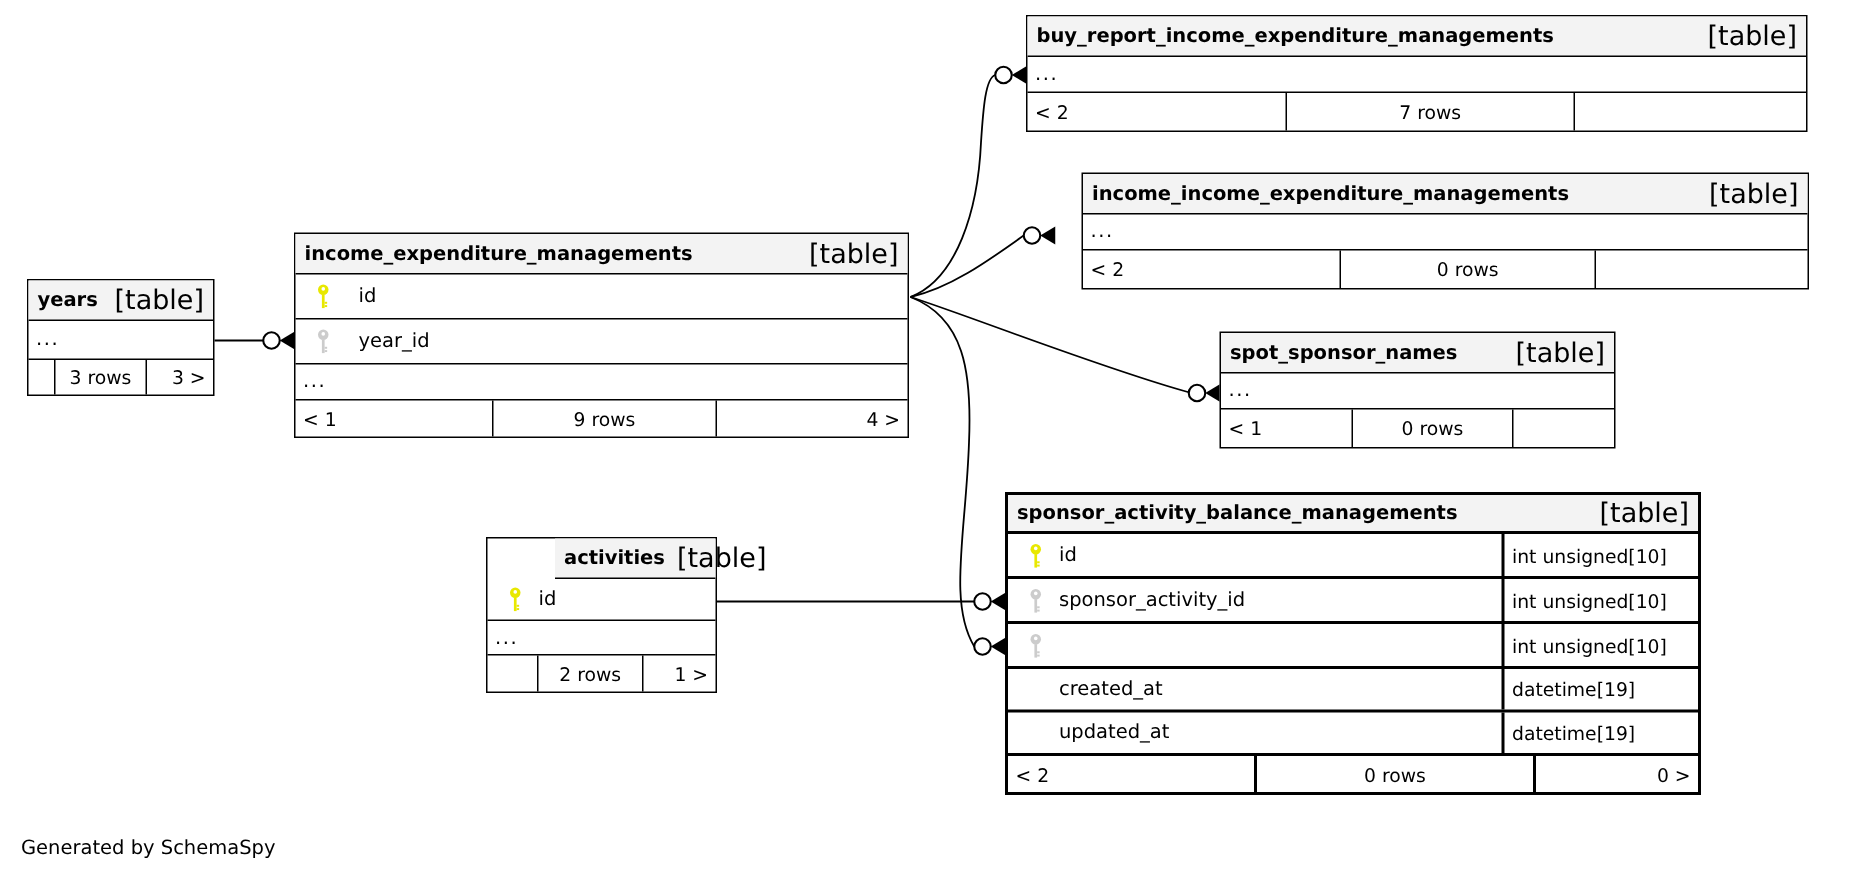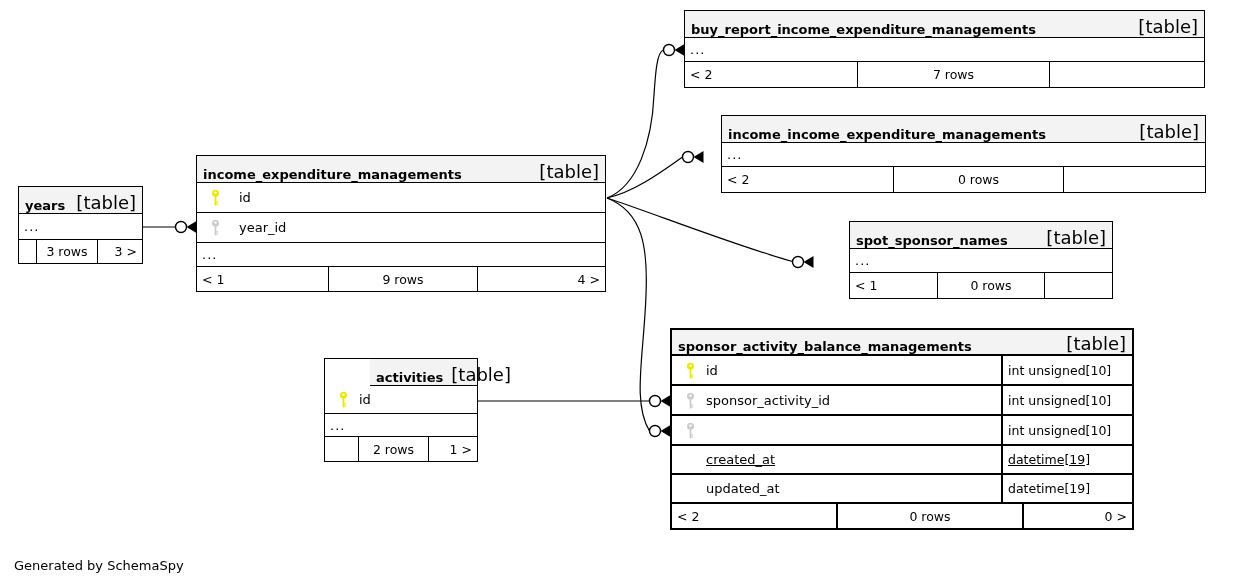--- a/index.html
+++ b/index.html
@@ -5,21 +5,21 @@
   html,body{margin:0;padding:0;background:#fff;}
   #canvas{position:relative;width:1239px;height:587px;background:#fff;overflow:hidden;
           font-family:"DejaVu Sans", sans-serif;color:#000;}
   .wires{position:absolute;left:0;top:0;z-index:0;}
 
   .tbl{position:absolute;z-index:1;background:#fff;border:1px solid var(--line,#000);
        box-sizing:border-box;font-size:13px;}
   .tbl.em{border-width:2px;}
 
   .hdr{background:var(--hdr,#f3f3f3);border-bottom:1px solid var(--line,#000);
-       display:flex;align-items:flex-end;justify-content:space-between;padding:0 6px;box-sizing:border-box;}
+       display:flex;align-items:center;justify-content:space-between;padding:0 6px;box-sizing:border-box;}
   .em .hdr{border-bottom-width:2px;}
   .tname{font-weight:bold;white-space:nowrap;}
   .ttag{font-size:18px;margin-left:8px;white-space:nowrap;}
 
   .row{border-bottom:1px solid var(--line,#000);display:flex;align-items:center;box-sizing:border-box;}
   .em .row{border-bottom-width:2px;}
   .colrow{padding-left:13px;gap:10px;}
   .t-income .colrow{gap:18px;}
   .ellrow{padding-left:5px;letter-spacing:1px;}
   .cname{white-space:nowrap;}
@@ -147,21 +147,21 @@
       <span class="ttag">[table]</span>
     </div>
     <div class="row ellrow" style="height:24px;">...</div>
     <div class="ftr" style="height:25px;">
       <span class="fcell fl" style="width:172px;">&lt; 2</span>
       <span class="fcell fc" style="width:170px;">0 rows</span>
       <span class="fcell fr"></span>
     </div>
   </div>
 
-  <div class="tbl" style="left:813px;top:221px;width:264px;margin-left:36px;">
+  <div class="tbl" style="left:813px;top:221px;width:264px;">
     <div class="hdr" style="height:27px;">
       <span class="tname">spot_sponsor_names</span>
       <span class="ttag">[table]</span>
     </div>
     <div class="row ellrow" style="height:24px;">...</div>
     <div class="ftr" style="height:25px;">
       <span class="fcell fl" style="width:88px;">&lt; 1</span>
       <span class="fcell fc" style="width:107px;">0 rows</span>
       <span class="fcell fr"></span>
     </div>
@@ -209,21 +209,21 @@
               <circle cx="5.5" cy="4.2" r="3.5"></circle>
               <rect x="4.6" y="7.4" width="1.8" height="9"></rect>
               <rect x="6.4" y="12.2" width="1.7" height="1.3"></rect>
               <rect x="6.4" y="14.4" width="1.7" height="1.3"></rect>
             </g>
             <circle cx="5.5" cy="3.6" r="1.2" fill="#fff"></circle>
           </svg>
       </span>
       <span class="ctype">int unsigned[10]</span>
     </div>
-    <div class="row colrow" style="height:29px;text-decoration:underline;">
+    <div class="row colrow" style="height:29px;">
       <span class="key spacer">
         <svg width="11" height="17" viewBox="0 0 11 17"></svg>
       </span>
       <span class="cname">created_at</span>
       <span class="ctype">datetime[19]</span>
     </div>
     <div class="row colrow" style="height:29px;">
       <span class="key spacer">
         <svg width="11" height="17" viewBox="0 0 11 17"></svg>
       </span>

